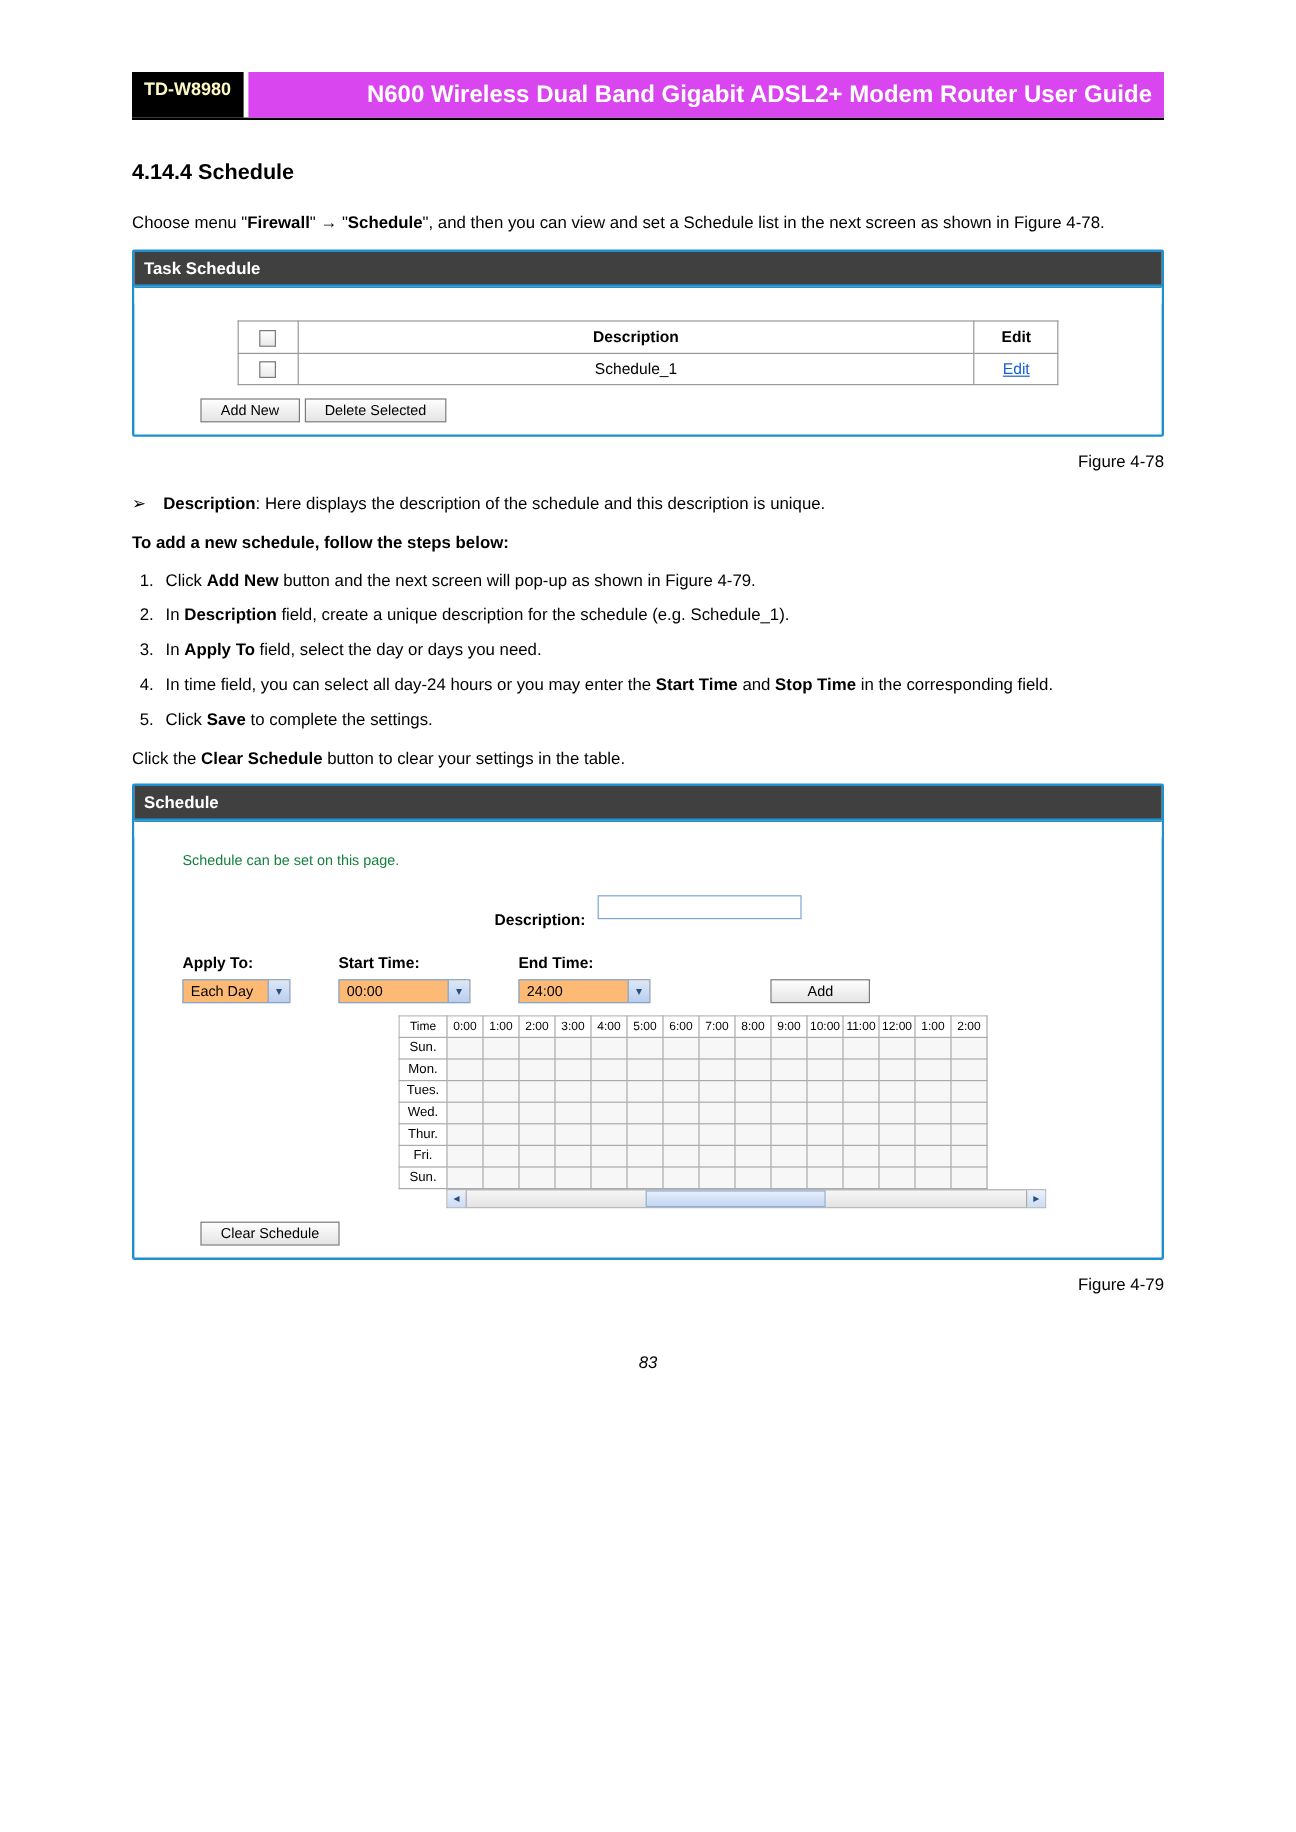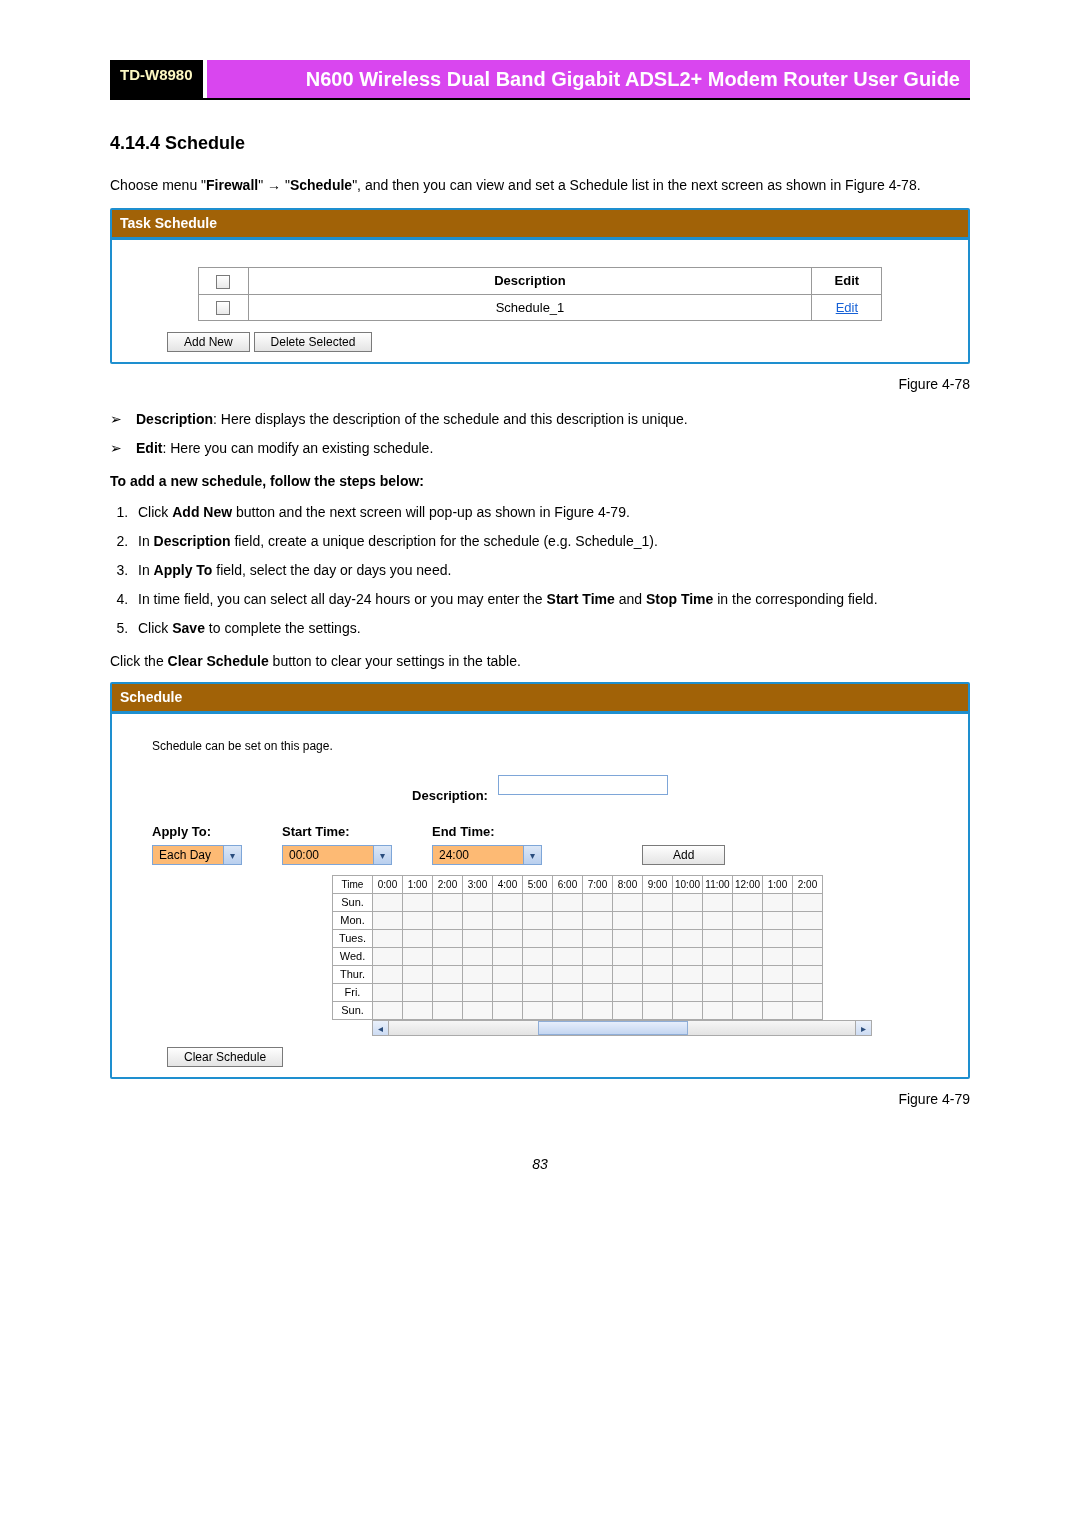--- a/index.html
+++ b/index.html
@@ -44,21 +44,21 @@
     margin-bottom: 12px;
   }
   .panel-wrap {
     border: 2px solid #1e8fcf;
     border-radius: 2px;
     margin: 6px 0 10px 0;
     padding-bottom: 10px;
     background: #fff;
   }
   .panel-title {
-    background: #a16207;
+    background: #404040;
     color: #fff;
     font-weight: bold;
     padding: 3px 8px;
     font-size: 14px;
     border-bottom: 2px solid #1e8fcf;
   }
   .panel-gap {
     height: 14px;
     background: #fff;
     border-top: 1px solid #1e8fcf;
@@ -164,21 +164,21 @@
     border: 1px solid #8faed8;
     margin-left: 30%;
   }
   .footer-btns {
     border-top: 1px solid #1e8fcf;
     padding: 8px 0;
     text-align: center;
     margin-top: 20px;
   }
   .page-no { text-align:center; margin-top: 44px; font-style: italic; }
-  .hint { font-size: 12px; color:#000000; margin: 10px 0 10px 40px;}
+  .hint { font-size: 12px; color:#15803d; margin: 10px 0 10px 40px;}
   .desc-row { display:flex; align-items:center; justify-content:center; gap:10px; margin: 6px 0;}
   .desc-row .dlbl { font-weight:bold; font-size:13px;margin-top:21px; }
 </style>
 </head>
 <body>
 
 <div class="header-bar">
   <div class="header-left">TD-W8980</div>
   <div class="header-right">N600 Wireless Dual Band Gigabit ADSL2+ Modem Router User Guide</div>
 </div>
@@ -209,21 +209,20 @@
   <div class="btn-row">
     <button class="btn">Add New</button>
     <button class="btn">Delete Selected</button>
   </div>
 </div>
 
 <p class="fig-caption">Figure 4-78</p>
 
 <ul class="arrow-list">
   <li><b>Description</b><span>: Here displays the description of the schedule and this description is unique.</span></li>
-  <li><b>Edit</b><span>: Here you can modify an existing schedule.</span></li>
 </ul>
 
 <p class="bold-line">To add a new schedule, follow the steps below:</p>
 
 <ol class="steps">
   <li><span>Click </span><b>Add New</b><span> button and the next screen will pop-up as shown in Figure 4-79.</span></li>
   <li><span>In </span><b>Description</b><span> field, create a unique description for the schedule (e.g. Schedule_1).</span></li>
   <li><span>In </span><b>Apply To</b><span> field, select the day or days you need.</span></li>
   <li><span>In time field, you can select all day-24 hours or you may enter the </span><b>Start Time</b><span> and </span><b>Stop Time</b><span> in the corresponding field.</span></li>
   <li><span>Click </span><b>Save</b><span> to complete the settings.</span></li>

